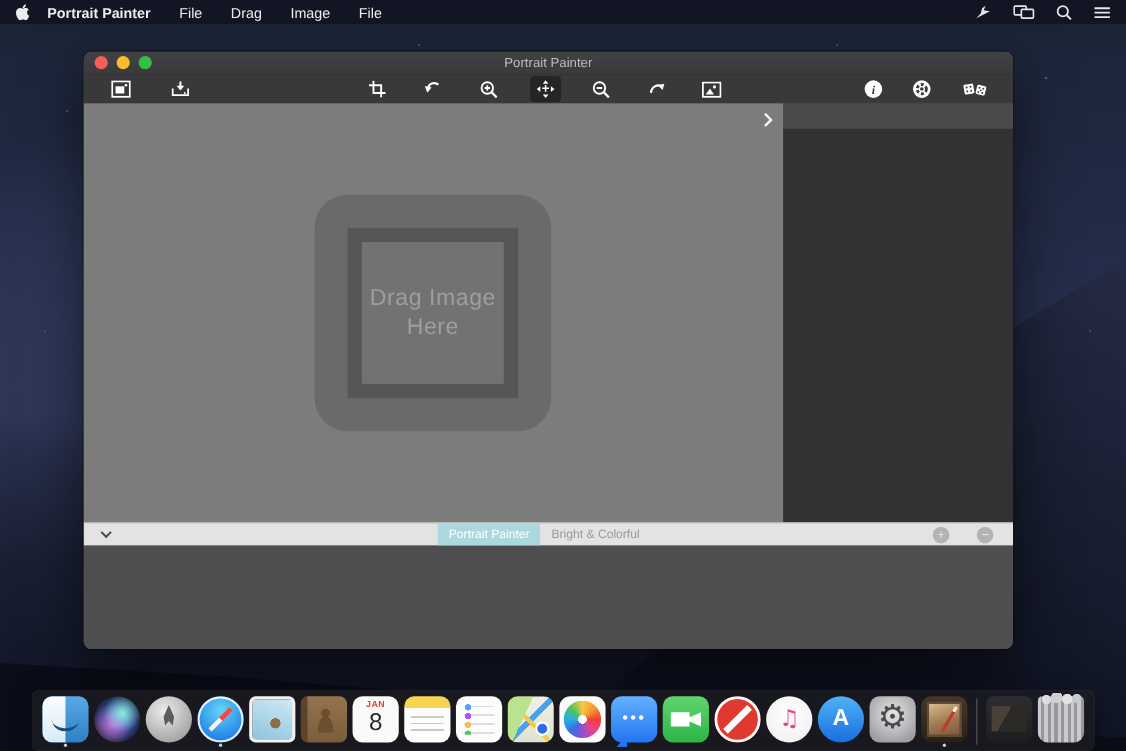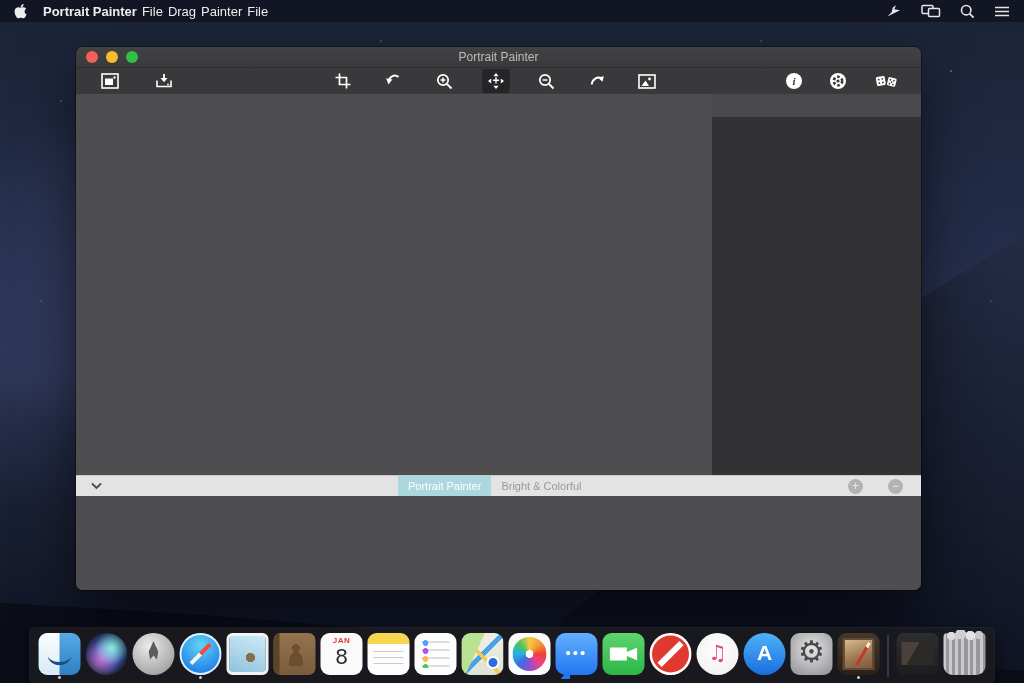--- a/index.html
+++ b/index.html
@@ -23,21 +23,21 @@
       60px 100px rgba(255,255,255,.25),760px 40px rgba(255,255,255,.2),
       900px 180px rgba(255,255,255,.2),380px 40px rgba(255,255,255,.22),
       990px 300px rgba(255,255,255,.18),40px 300px rgba(255,255,255,.15);}
 
   
   .menubar{position:absolute;left:0;top:0;width:1024px;height:22px;z-index:20;
     background:rgba(18,22,35,.96);display:flex;align-items:center;color:#ededed;font-size:13px}
   .mb-left{display:flex;align-items:center}
   .apple{margin-left:14px;display:flex;align-items:center}
   .mb-app{font-weight:700;margin-left:16px}
-  .mb-item{margin-left:5px}
+  .mb-item{margin-left:26px}
   .mb-right{margin-left:auto;display:flex;align-items:center;gap:19px;margin-right:14px}
   .mb-right svg{display:block}
 
   
   .window{position:absolute;left:76px;top:47px;width:845px;height:543px;z-index:5;
     border-radius:7px;overflow:hidden;background:#4e4e50;
     box-shadow:0 22px 55px rgba(0,0,0,.55),0 0 0 1px rgba(0,0,0,.35)}
   .titlebar{position:absolute;left:0;top:0;width:100%;height:21px;
     background:linear-gradient(180deg,#424244,#3a3a3c);border-bottom:1px solid #303032;
     display:flex;align-items:center}
@@ -188,21 +188,21 @@
 <div class="menubar">
   <div class="mb-left">
     <span class="apple">
       <svg width="13" height="16" viewBox="0 0 14 17" fill="#ededed">
           <path d="M11.4 9c0-2 1.6-2.9 1.7-3-.9-1.4-2.4-1.6-2.9-1.6-1.2-.1-2.4.7-3 .7-.6 0-1.6-.7-2.6-.7-1.3 0-2.6.8-3.3 2-1.4 2.4-.4 6 1 8 .7 1 1.5 2.1 2.5 2 1-.1 1.4-.6 2.6-.6s1.6.6 2.6.6 1.8-1 2.4-2c.8-1.1 1.1-2.2 1.1-2.3 0 0-2.1-.8-2.1-3.1zM9.5 3.6c.5-.7.9-1.6.8-2.6-.8 0-1.7.5-2.3 1.2-.5.6-1 1.6-.8 2.5.9.1 1.8-.4 2.3-1.1z"></path>
         </svg>
     </span>
     <span class="mb-app">Portrait Painter</span>
     <span class="mb-item">File</span>
     <span class="mb-item">Drag</span>
-    <span class="mb-item">Painter</span>
+    <span class="mb-item">Image</span>
     <span class="mb-item">File</span>
   </div>
   <div class="mb-right">
     <span title="pointer-status-icon">
       <svg width="16" height="14" viewBox="0 0 16 14">
           <path d="M1.5 12.5 L14 6.2 L8.3 5.3 L10 1.2 L6.8 3.6 L5.6 8.2 Z" fill="#e6e6e6"></path>
         </svg>
     </span>
     <span title="displays-status-icon">
       <svg width="20" height="15" viewBox="0 0 20 15">
@@ -326,20 +326,35 @@
             <circle cx="18.5" cy="7" r=".85" fill="#3a3a3c"></circle>
             <circle cx="16.7" cy="9" r=".85" fill="#3a3a3c"></circle>
             <circle cx="14.9" cy="11" r=".85" fill="#3a3a3c"></circle>
             <circle cx="18.5" cy="11" r=".85" fill="#3a3a3c"></circle>
           </g>
         </svg>
     </button>
   </div>
 
   <div class="content">
+    <div class="canvas">
+      <div class="dropzone">
+        <div class="dropzone-inner">
+          <div class="dz-text">
+            <div>Drag Image</div>
+            <div>Here</div>
+          </div>
+        </div>
+      </div>
+      <span class="canvas-expand">
+        <svg width="9" height="14" viewBox="0 0 9 14">
+            <path d="M2 2 L7 7 L2 12" stroke="#fff" stroke-width="2" fill="none" stroke-linecap="round"></path>
+          </svg>
+      </span>
+    </div>
     <div class="panel-header"></div>
     <div class="panel"></div>
   </div>
 
   <div class="presetbar">
     <span class="collapse">
       <svg width="13" height="8" viewBox="0 0 13 8">
           <path d="M2 1.5 L6.5 6 L11 1.5" stroke="#4a4a4a" stroke-width="1.8" fill="none"></path>
         </svg>
     </span>

